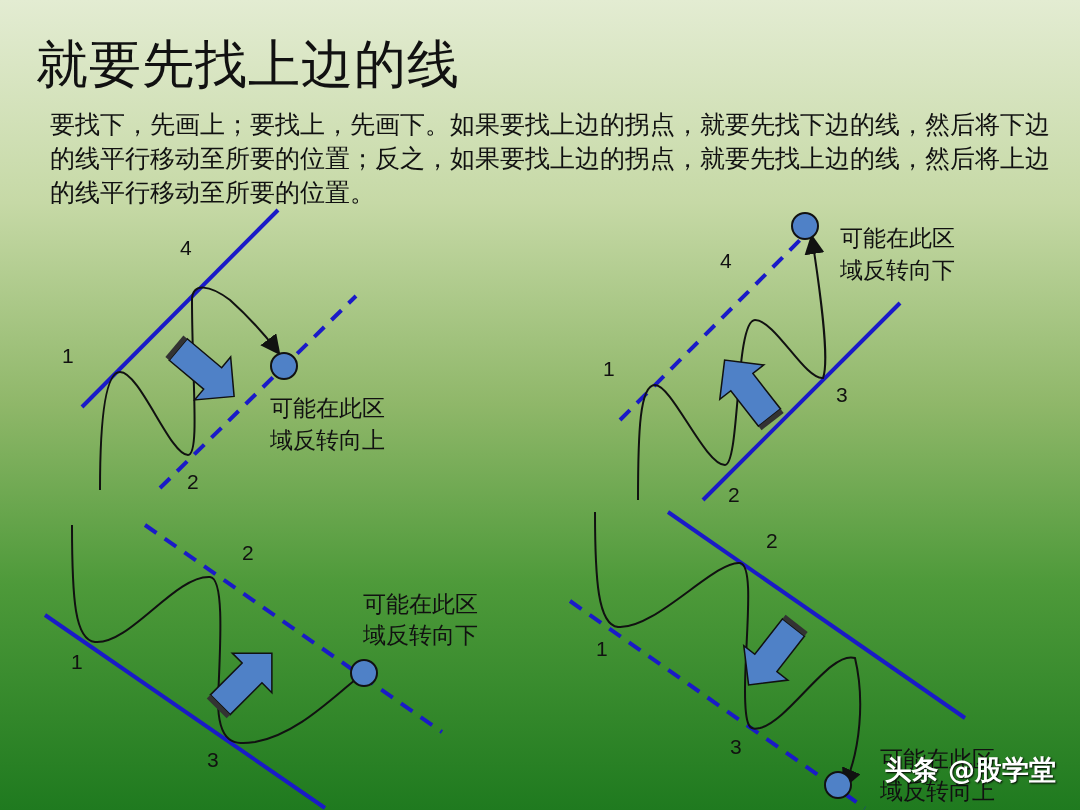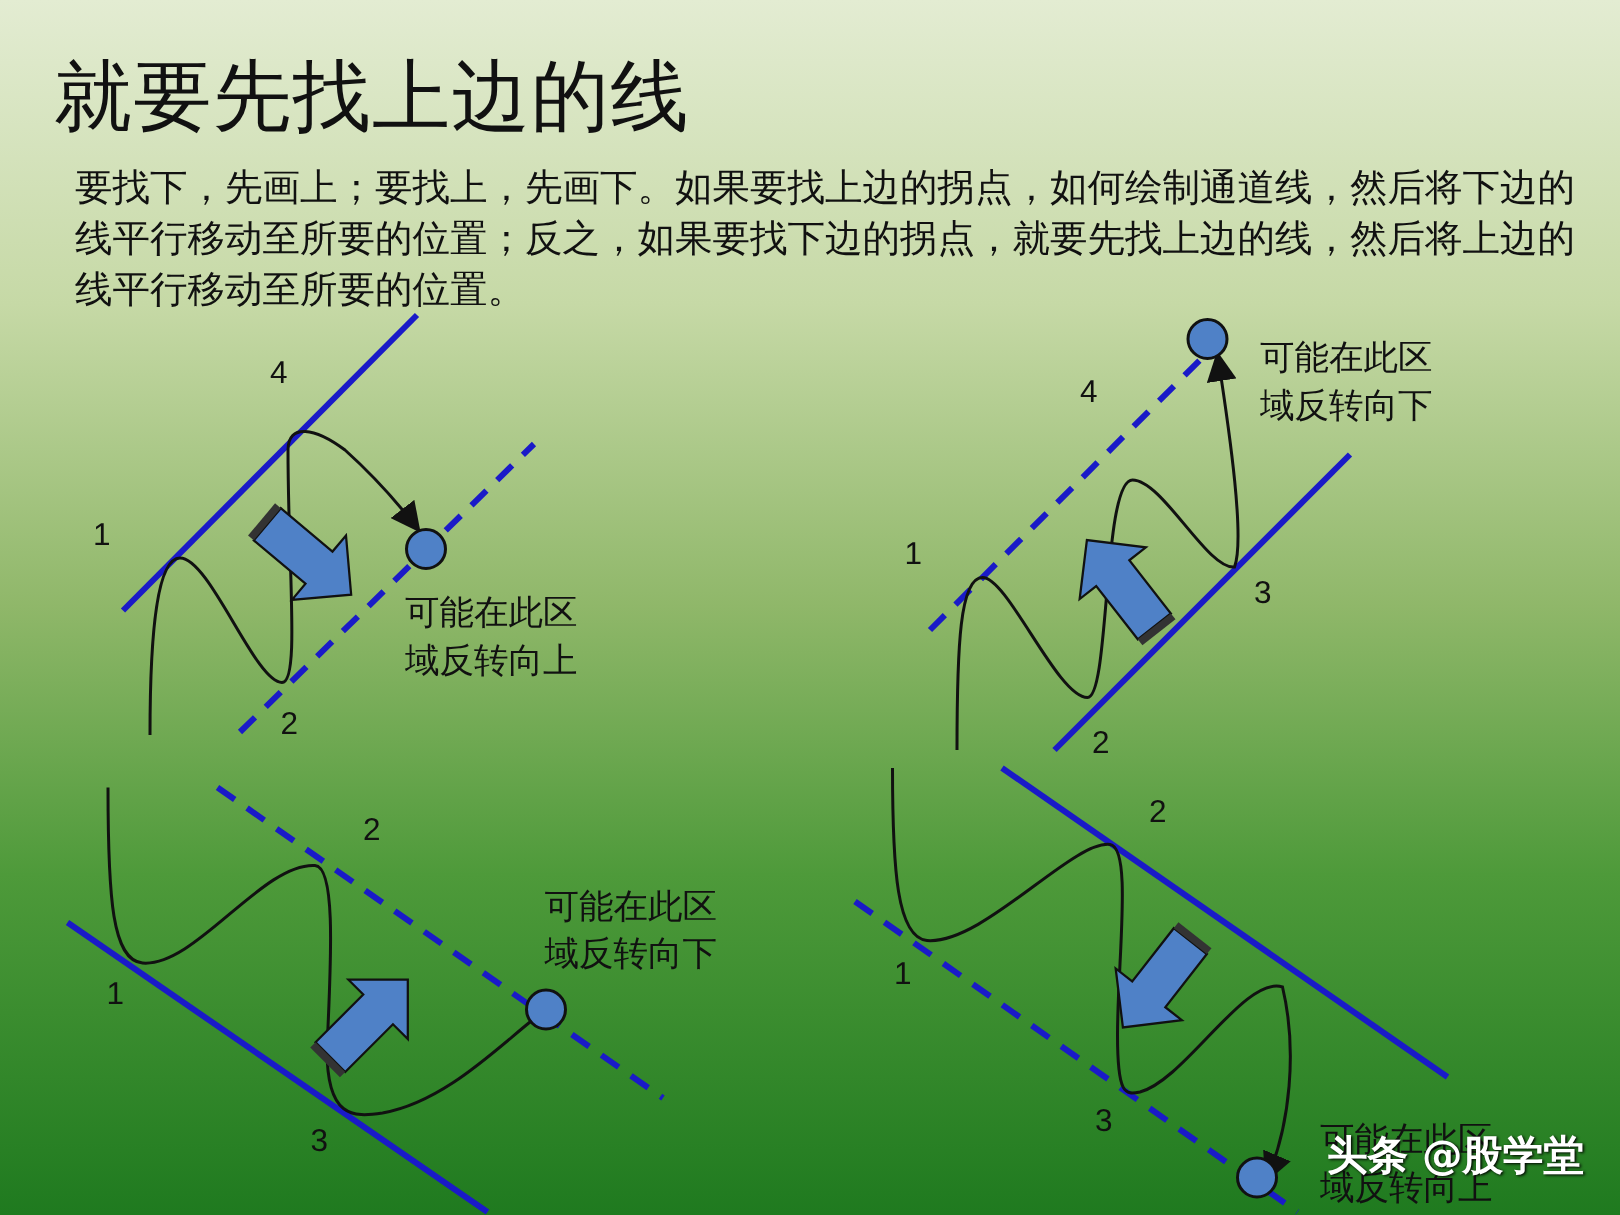--- a/index.html
+++ b/index.html
@@ -11,21 +11,21 @@
   svg.diagram { position:absolute; left:0; top:0; }
   .lbl { font-family:"Liberation Sans", sans-serif; font-size:21px; fill:#111; }
   .note { font-family:"DejaVu Sans", sans-serif; font-size:23px; fill:#111; }
   .wm { position:absolute; right:24px; bottom:22px; font-size:27px; color:#fff; font-weight:bold;
     text-shadow: 1px 1px 2px #000; }
 </style>
 </head>
 <body>
 
 <div class="title">就要先找上边的线</div>
-<div class="desc">要找下，先画上；要找上，先画下。如果要找上边的拐点，如何绘制通道线，然后将下边的线平行移动至所要的位置；反之，如果要找下边的拐点，就要先找上边的线，然后将上边的线平行移动至所要的位置。</div>
+<div class="desc">要找下，先画上；要找上，先画下。如果要找上边的拐点，就要先找下边的线，然后将下边的线平行移动至所要的位置；反之，如果要找上边的拐点，就要先找上边的线，然后将上边的线平行移动至所要的位置。</div>
 
 <svg class="diagram" width="1080" height="810">
   <defs>
     <marker id="ah" markerWidth="10" markerHeight="10" refX="8" refY="5" orient="auto">
       <path d="M0,0 L10,5 L0,10 Z" fill="#111"></path>
     </marker>
   </defs>
 
   <g>
     <line x1="82" y1="407" x2="278" y2="210" stroke="#1a1ac8" stroke-width="4"></line>

